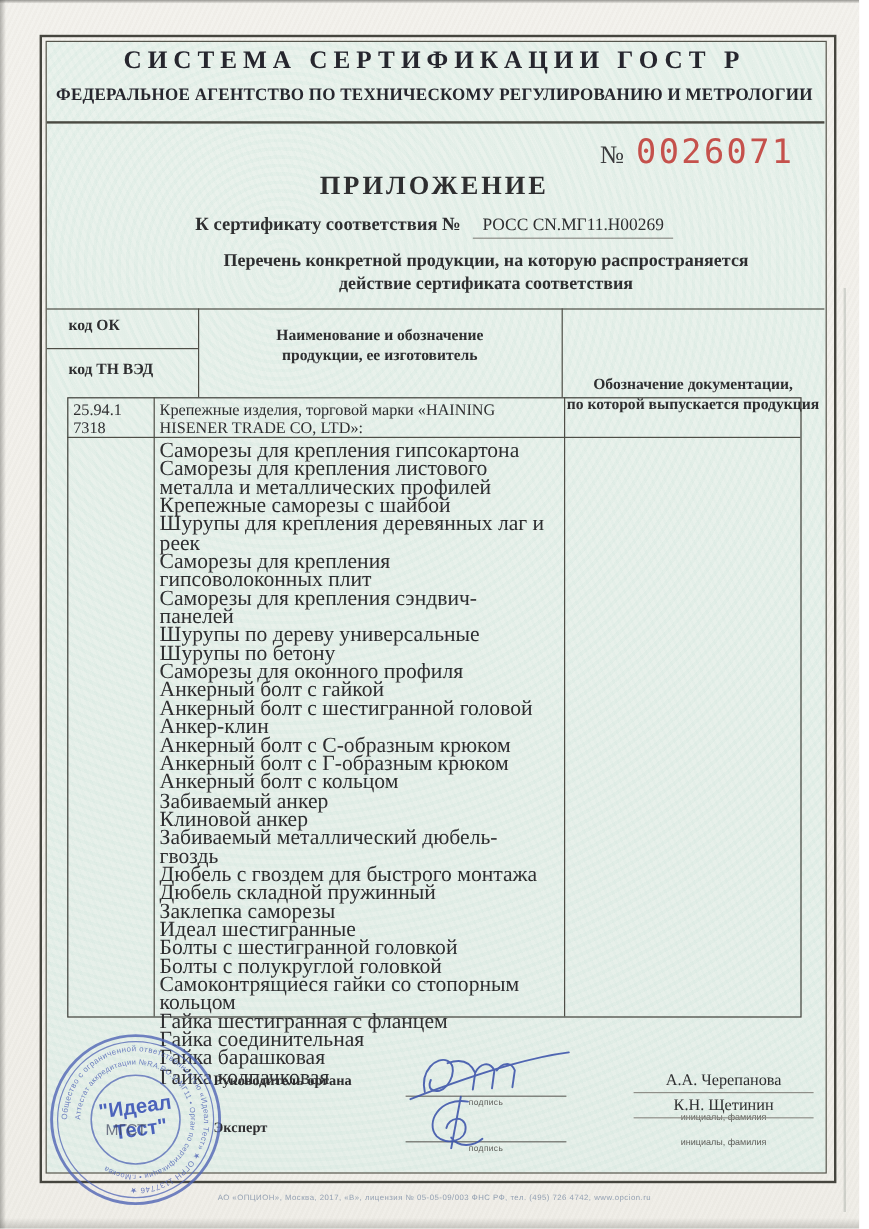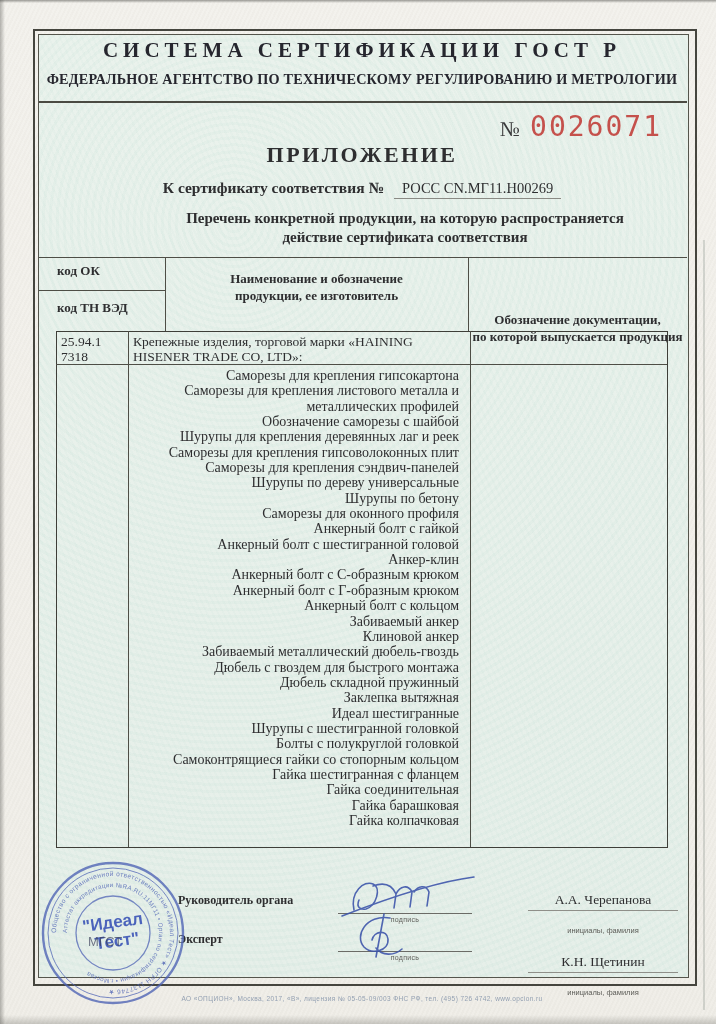--- a/index.html
+++ b/index.html
@@ -43,21 +43,21 @@
   .subtitle{top:209px;font-size:15px;font-weight:bold;line-height:19px;margin-left:43px;}
 
   .hline,.vline{position:absolute;background:#4e4e46;z-index:2;}
   .hline{height:1px;} .vline{width:1px;}
 
   .th-small{font-size:13px;font-weight:bold;}
   .th-center{font-size:13px;font-weight:bold;line-height:17px;text-align:center;}
 
   .tbl-box{position:absolute;left:56px;top:331px;width:610px;height:515px;border:1.5px solid #3e3e38;z-index:2;}
   .cell-text{font-size:13.5px;line-height:15px;}
-  .products{font-size:14px;line-height:15.35px;text-align:right;}
+  .products{font-size:18px;line-height:15.35px;}
   .products .product-line{white-space:normal;}
 
   .sig-label{font-size:12px;font-weight:bold;}
   .sig-line{border-bottom:1px solid #6b6b66;}
   .tiny{font-size:7px;color:#5d5d58;text-align:center;letter-spacing:.3px;font-family:"Liberation Sans","DejaVu Sans",sans-serif;}
   .name-block{text-align:center;}
   .name-block .nm{font-size:13.5px;padding-bottom:2px;border-bottom:1px solid #8f8f89;}
   .name-block .sub{font-size:7.5px;color:#5d5d58;margin-top:15px;font-family:"Liberation Sans","DejaVu Sans",sans-serif;}
 
   .stamp{position:absolute;left:34px;top:858px;z-index:3;opacity:.92;}
@@ -121,41 +121,41 @@
   <div class="abs cell-text" style="left:61px;top:335px;width:60px;line-height:14.5px;">
     <div>25.94.1</div>
     <div>7318</div>
   </div>
   <div class="abs cell-text" style="left:133px;top:334px;width:322px;">Крепежные изделия, торговой марки «HAINING HISENER TRADE CO, LTD»:</div>
   <div class="abs cell-text" style="left:476px;top:334px;width:186px;"></div>
 
   <div class="abs products" style="left:133px;top:368px;width:326px;">
       <div class="product-line">Саморезы для крепления гипсокартона</div>
       <div class="product-line">Саморезы для крепления листового металла и металлических профилей</div>
-      <div class="product-line">Обозначение саморезы с шайбой</div>
+      <div class="product-line">Крепежные саморезы с шайбой</div>
       <div class="product-line">Шурупы для крепления деревянных лаг и реек</div>
       <div class="product-line">Саморезы для крепления гипсоволоконных плит</div>
       <div class="product-line">Саморезы для крепления сэндвич-панелей</div>
       <div class="product-line">Шурупы по дереву универсальные</div>
       <div class="product-line">Шурупы по бетону</div>
       <div class="product-line">Саморезы для оконного профиля</div>
       <div class="product-line">Анкерный болт с гайкой</div>
       <div class="product-line">Анкерный болт с шестигранной головой</div>
       <div class="product-line">Анкер-клин</div>
       <div class="product-line">Анкерный болт с С-образным крюком</div>
       <div class="product-line">Анкерный болт с Г-образным крюком</div>
       <div class="product-line">Анкерный болт с кольцом</div>
       <div class="product-line">Забиваемый анкер</div>
       <div class="product-line">Клиновой анкер</div>
       <div class="product-line">Забиваемый металлический дюбель-гвоздь</div>
       <div class="product-line">Дюбель с гвоздем для быстрого монтажа</div>
       <div class="product-line">Дюбель складной пружинный</div>
-      <div class="product-line">Заклепка вытяжная</div>
+      <div class="product-line">Заклепка саморезы</div>
       <div class="product-line">Идеал шестигранные</div>
-      <div class="product-line">Шурупы с шестигранной головкой</div>
+      <div class="product-line">Болты с шестигранной головкой</div>
       <div class="product-line">Болты с полукруглой головкой</div>
       <div class="product-line">Самоконтрящиеся гайки со стопорным кольцом</div>
       <div class="product-line">Гайка шестигранная с фланцем</div>
       <div class="product-line">Гайка соединительная</div>
       <div class="product-line">Гайка барашковая</div>
       <div class="product-line">Гайка колпачковая</div>
     </div>
 
   <div class="abs sig-label" style="left:178px;top:893px;">Руководитель органа</div>
   <svg class="sig-svg" style="left:338px;top:874px;" width="140" height="44" viewBox="0 0 140 44">
@@ -175,21 +175,21 @@
   <div class="abs sig-label" style="left:178px;top:932px;">Эксперт</div>
   <svg class="sig-svg" style="left:344px;top:912px;" width="90" height="46" viewBox="0 0 90 46">
     <g fill="none" stroke="#3b53aa" stroke-width="1.6" stroke-linecap="round" opacity=".88">
       <path d="M46,6 C22,2 10,24 20,35 C28,43 45,39 44,27 C43,17 30,19 28,28"></path>
       <path d="M40,2 L32,45"></path>
       <path d="M32,36 C38,44 50,44 58,37"></path>
     </g>
   </svg>
   <div class="abs sig-line" style="left:338px;top:915px;width:134px;height:36px;"></div>
   <div class="abs tiny" style="left:338px;top:954px;width:134px;">подпись</div>
-  <div class="abs name-block" style="left:528px;top:954px;width:150px;">
+  <div class="abs name-block" style="left:528px;top:913px;width:150px;">
     <div class="nm">К.Н. Щетинин</div>
     <div class="sub">инициалы, фамилия</div>
   </div>
 
   <svg class="stamp" width="158" height="152" viewBox="0 0 158 152">
     <defs>
       <path id="ringO" d="M79,75 m-57,0 a57,57 0 1,1 114,0 a57,57 0 1,1 -114,0"></path>
       <path id="ringI" d="M79,75 m-46,0 a46,46 0 1,1 92,0 a46,46 0 1,1 -92,0"></path>
     </defs>
     <g fill="none" stroke="#4c61b4">

